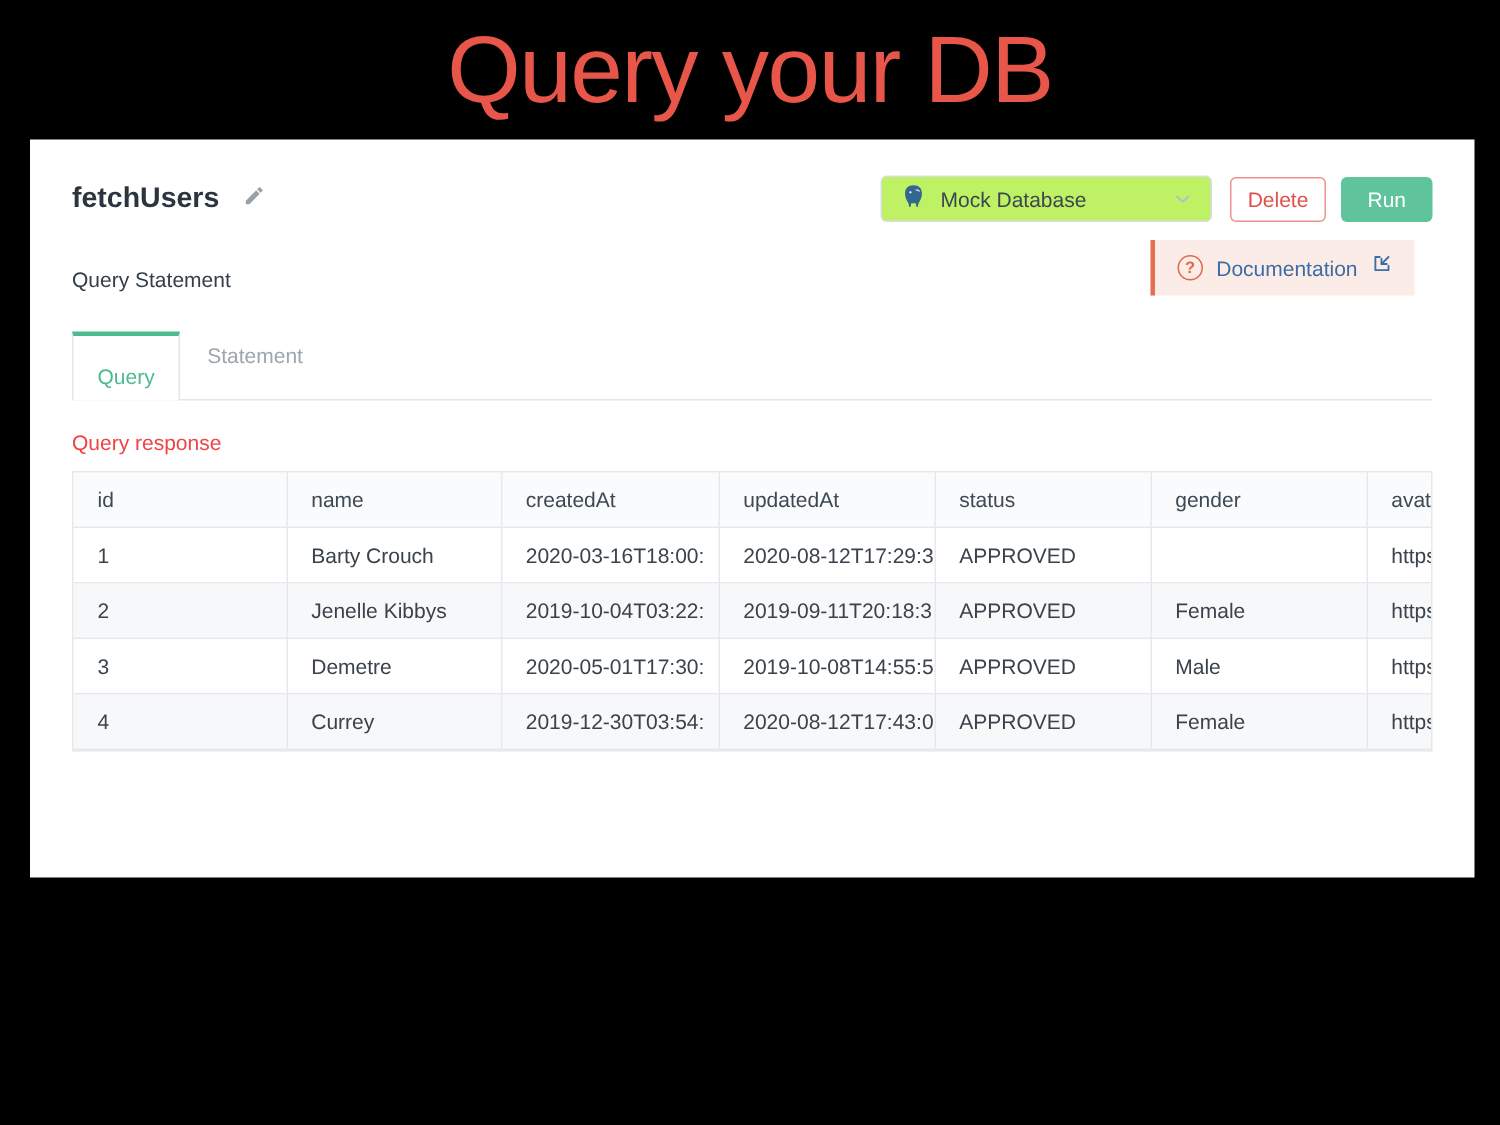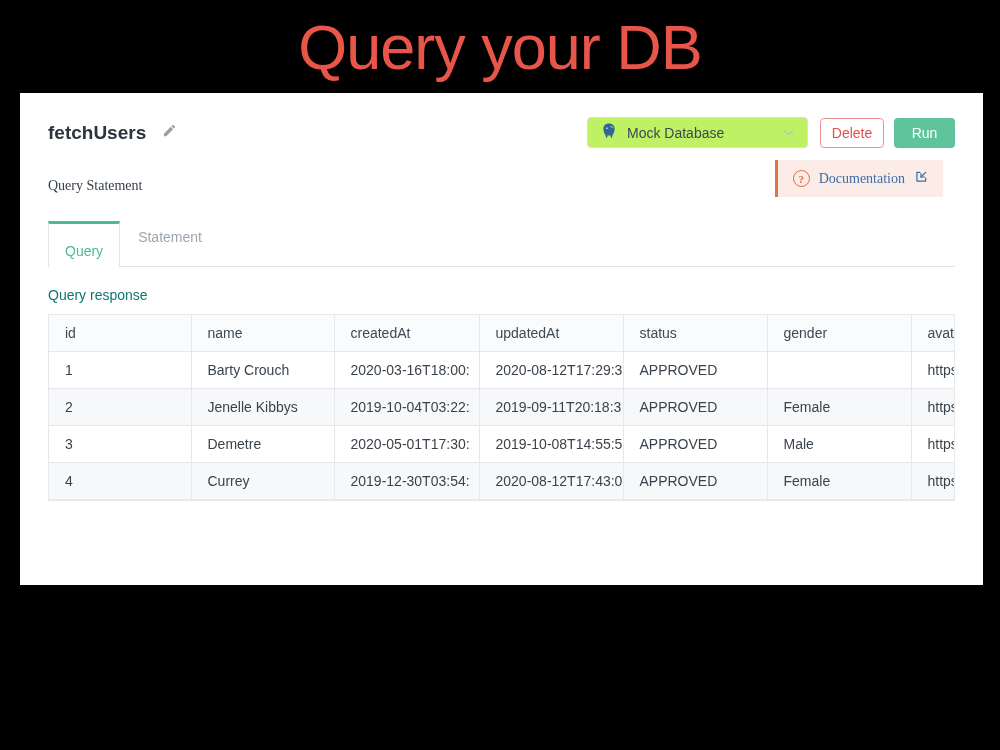--- a/index.html
+++ b/index.html
@@ -21,21 +21,21 @@
                 display:flex; align-items:center; padding:0 12px; gap:9px;
                 color:#3E4751; font-size:14px; background:#bef264; cursor:pointer; }
   .datasource .chev { margin-left:auto; display:flex; }
   .btn { height:30px; border-radius:4px; font-size:14px; cursor:pointer;
          font-family:"Liberation Sans", sans-serif; }
   .btn-delete { margin-left:12px; width:64px; background:#fff;
                 border:1px solid #EE908C; color:#E14F4B; }
   .btn-run { margin-left:10px; width:61px; background:#5FC49B; border:none; color:#fff; }
 
   
-  .row2 { display:flex; align-items:flex-end; justify-content:space-between; margin-top:12px;font-family:Liberation Serif, serif; }
+  .row2 { display:flex; align-items:flex-end; justify-content:space-between; margin-top:12px; }
   .section-label { font-size:14px; color:#333E49; padding-bottom:3px; }
   .doc-banner { height:37px; background:#FBECE7; border-left:3px solid #E0724E;
                 display:flex; align-items:center; padding:0 15px; gap:9px;
                 margin-right:12px; cursor:pointer; }
   .help-circle { width:17px; height:17px; border:1.5px solid #DD6B49; border-radius:50%;
                  color:#DD6B49; font-size:11px; font-weight:bold;
                  display:flex; align-items:center; justify-content:center; }
   .doc-label { color:#3D6CA6; font-size:14px; }
 
   
@@ -47,21 +47,21 @@
   .tab.inactive { color:#9CA6AF; padding:8px 18px; }
 
   
   .editor { border:1px solid #E3E6E9; border-top:none; height:262px; padding:18px 22px;
             font-family:"DejaVu Sans Mono", monospace; font-size:13px; background:#fff;
             cursor:text; }
   .tok-kw { color:#3E61AC; }
   .tok-plain { color:#1E242B; }
   .tok-num { color:#2E69C0; }
 
-  .response-label { margin-top:20px; font-size:14px; color:#0f766e; }
+  .response-label { margin-top:20px; font-size:14px; color:#ef4444; }
 
   
   .table-wrap { margin-top:11px; border:1px solid #E6E8EB; }
   table { border-collapse:collapse; table-layout:fixed; width:100%; font-size:14px; }
   th, td { border-right:1px solid #E6E8EB; border-bottom:1px solid #E6E8EB;
            padding:0 16px; text-align:left; white-space:nowrap; overflow:hidden; }
   th:last-child, td:last-child { border-right:none; }
   th { height:36px; background:#FAFBFC; color:#3E4953; font-weight:normal; }
   td { height:37px; color:#3A434C; }
   tbody tr:nth-child(even) { background:#F7F8FA; }

